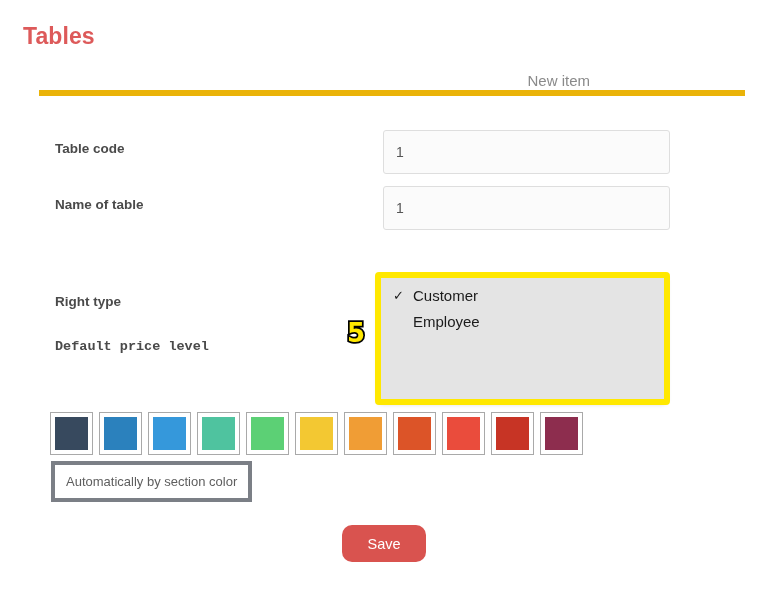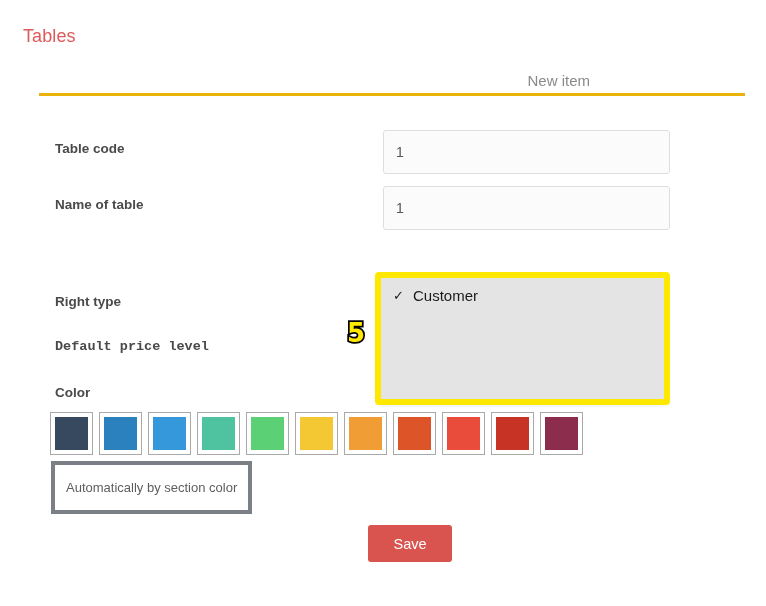--- a/index.html
+++ b/index.html
@@ -14,34 +14,34 @@
   #page {
     position: relative;
     width: 766px; height: 606px;
     background: #ffffff;
   }
 
   
   .page-title {
     position: absolute;
     left: 23px; top: 23px;
-    font-size: 18px;
-    font-weight: 400;
+    font-size: 23px;
+    font-weight: 700;
     color: #dd5a5a;
     letter-spacing: 0.1px;
     line-height: 26px;
   }
 
   
   .form-header {
     position: absolute;
     left: 39px; top: 70px;
     width: 706px;
     height: 26px;
-    border-bottom: 3px solid #eab308;
+    border-bottom: 6px solid #eab308;
     text-align: right;
     padding-right: 155px;
   }
   .form-header-title {
     font-size: 15px;
     color: #8a8a8a;
     font-weight: 400;
     line-height: 22px;
   }
 
@@ -205,36 +205,36 @@
     background: #7b7f86;
     padding: 0;
   }
   #auto-color-btn {
     display: block;
     background: #ffffff;
     border: none;
     font-family: "Liberation Sans", sans-serif;
     font-size: 13px;
     color: #5e5e5e;
-    padding: 14px 11px;
+    padding: 8px 11px;
     line-height: 17px;
     cursor: pointer;
     white-space: nowrap;
   }
 
   
   #save-button {
     position: absolute;
-    left: 368px;
+    left: 342px;
     top: 525px;
     width: 84px;
     height: 37px;
     background: #d9534f;
     border: none;
-    border-radius: 3px;
+    border-radius: 10px;
     color: #ffffff;
     font-family: "Liberation Sans", sans-serif;
     font-size: 14.5px;
     cursor: pointer;
   }
 </style>
 </head>
 <body>
 
 <div id="page">
@@ -279,23 +279,20 @@
       <div class="select-box">
         <span class="sel-value"></span>
         <span class="stepper">
           <i class="up"></i>
             <i class="down"></i>
         </span>
       </div>
     </div>
   </div>
 
-  <div class="row" style="top:382px;">
-    <div class="row-label" style="top:2px;">Color</div>
-  </div>
 
   <div id="swatch-row">
       <div class="swatch">
         <div class="swatch-inner" style="background: rgb(55, 73, 94);"></div>
       </div>
       <div class="swatch">
         <div class="swatch-inner" style="background: rgb(43, 129, 189);"></div>
       </div>
       <div class="swatch">
         <div class="swatch-inner" style="background: rgb(53, 152, 219);"></div>
@@ -327,18 +324,19 @@
     </div>
 
   <div id="auto-color-wrap" style="border-color: rgb(123, 127, 134); background: rgb(123, 127, 134);">
     <button id="auto-color-btn">Automatically by section color</button>
   </div>
 
   <button id="save-button" style="background: rgb(217, 83, 79);">Save</button>
 
   <div id="dropdown-popup">
       <div class="dd-option"><span class="dd-check">✓</span><span>Customer</span></div>
+      <div class="dd-option"><span>Employee</span></div>
     </div>
 
   <div id="annot-highlight" style="border-color: rgb(255, 232, 0);"></div>
   <div id="annot-badge" style="color: rgb(255, 232, 0); -webkit-text-stroke: 3.5px rgb(0, 0, 0);">5</div>
 
 </div>
 
 </body></html>

